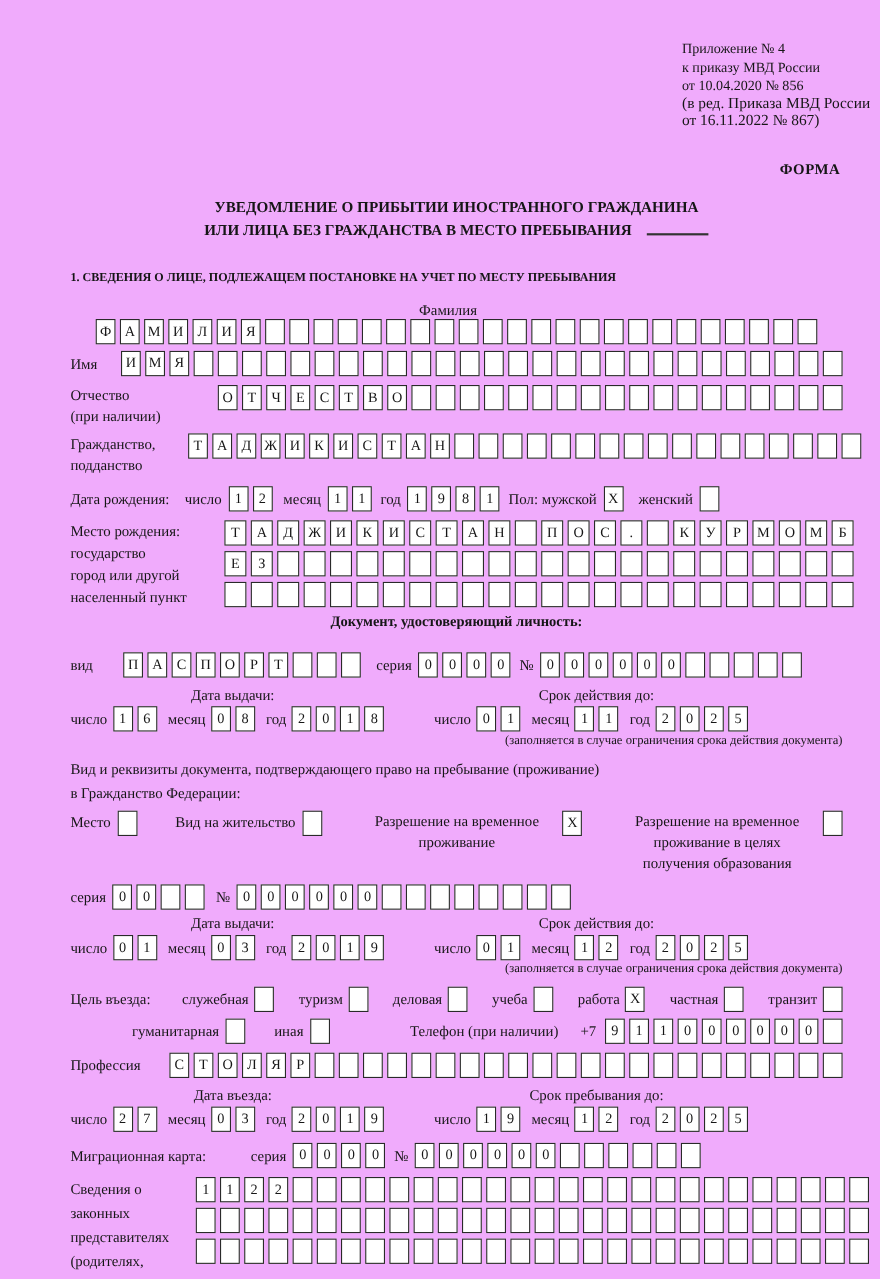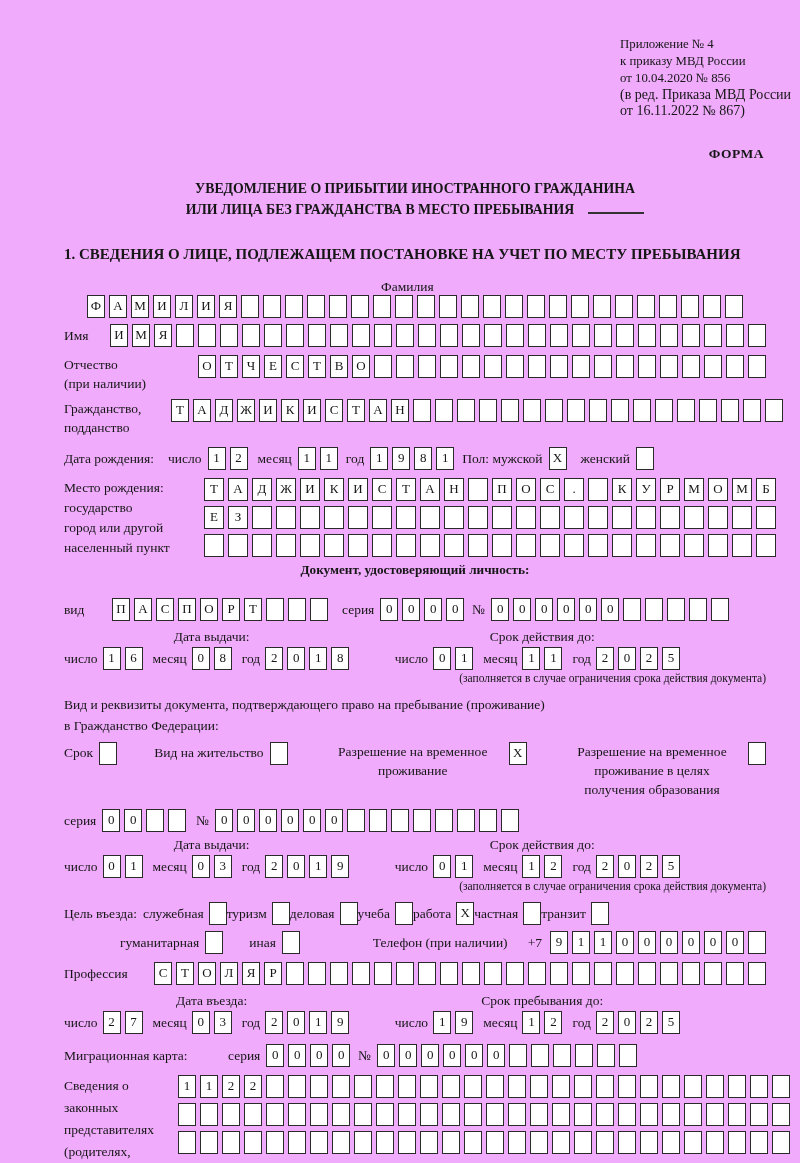--- a/index.html
+++ b/index.html
@@ -15,21 +15,21 @@
     overflow:hidden;
   }
   
   .appendix{position:absolute;left:620px;top:36px;font-size:12.8px;line-height:17px;}
   .appendix .rev{font-size:14px;line-height:16px;}
   .appendix .rev:first-of-type{margin-top:4px;}
   .form-word{position:absolute;right:36px;top:146px;font-weight:bold;font-size:13.5px;letter-spacing:.5px;}
   
   .title{padding-top:178px;text-align:center;font-weight:bold;font-size:13.8px;line-height:21px;}
   .blank-line{display:inline-block;width:56px;height:13px;border-bottom:2px solid #333;margin-left:14px;}
-  .sec-head{margin-top:26px;font-weight:bold;font-size:15px;}
+  .sec-head{margin-top:26px;font-weight:bold;font-size:11px;}
   
   .row{display:flex;align-items:center;margin-top:6px;}
   .row.top{align-items:flex-start;}
   .lbl{margin-right:6px;white-space:nowrap;}
   .boxes{white-space:nowrap;display:inline-block;flex-shrink:0;}
   .cb{
     display:inline-block;box-sizing:border-box;
     width:18px;height:23px;
     border:1.6px solid #2a2a2a;
     margin-right:4px;
@@ -48,21 +48,21 @@
   .dg-line .lbl{margin-right:5px;}
   .dg-line .boxes{margin-right:10px;}
   .dg.second{margin-left:32px;}
   .note-row{text-align:right;font-size:11.5px;margin-top:2px;}
   
   .opts{display:flex;justify-content:space-between;align-items:flex-start;margin-top:6px;}
   .opt{display:flex;align-items:flex-start;}
   .opt .lbl{line-height:22px;}
   .opt-text{width:176px;text-align:center;line-height:19px;margin-right:8px;}
   
-  .purpose-row{display:flex;align-items:center;margin-top:10px;}
+  .purpose-row{display:flex;justify-content:space-between;align-items:center;margin-top:10px;}
   .purpose-row .opt{align-items:center;}
   .purpose-row .opt .lbl{margin-right:5px;}
   .purpose2{display:flex;align-items:center;margin-top:6px;padding-left:56px;}
   .purpose2 .opt{align-items:center;margin-right:26px;}
   .phone-part{display:flex;align-items:center;margin-left:auto;}
   .phone-part .lbl{margin-right:8px;}
   
   .rep-label{width:114px;line-height:22px;flex-shrink:0;}
   .rep-rows .boxes{display:block;margin-top:5px;}
   .rep-rows .boxes:first-child{margin-top:0;}
@@ -181,21 +181,21 @@
   </div>
   <div class="note-row">(заполняется в случае ограничения срока действия документа)</div>
 
   <div class="intro">
     <div>Вид и реквизиты документа, подтверждающего право на пребывание (проживание)</div>
     <div>в Гражданство Федерации:</div>
   </div>
 
   <div class="opts">
     <span class="opt">
-      <span class="lbl">Срок</span>
+      <span class="lbl">Место</span>
       <span class="boxes"><span class="cb"></span></span>
     </span>
     <span class="opt">
       <span class="lbl">Вид на жительство</span>
       <span class="boxes"><span class="cb"></span></span>
     </span>
     <span class="opt">
       <span class="opt-text">Разрешение на временное проживание</span>
       <span class="boxes"><span class="cb">X</span></span>
     </span>

